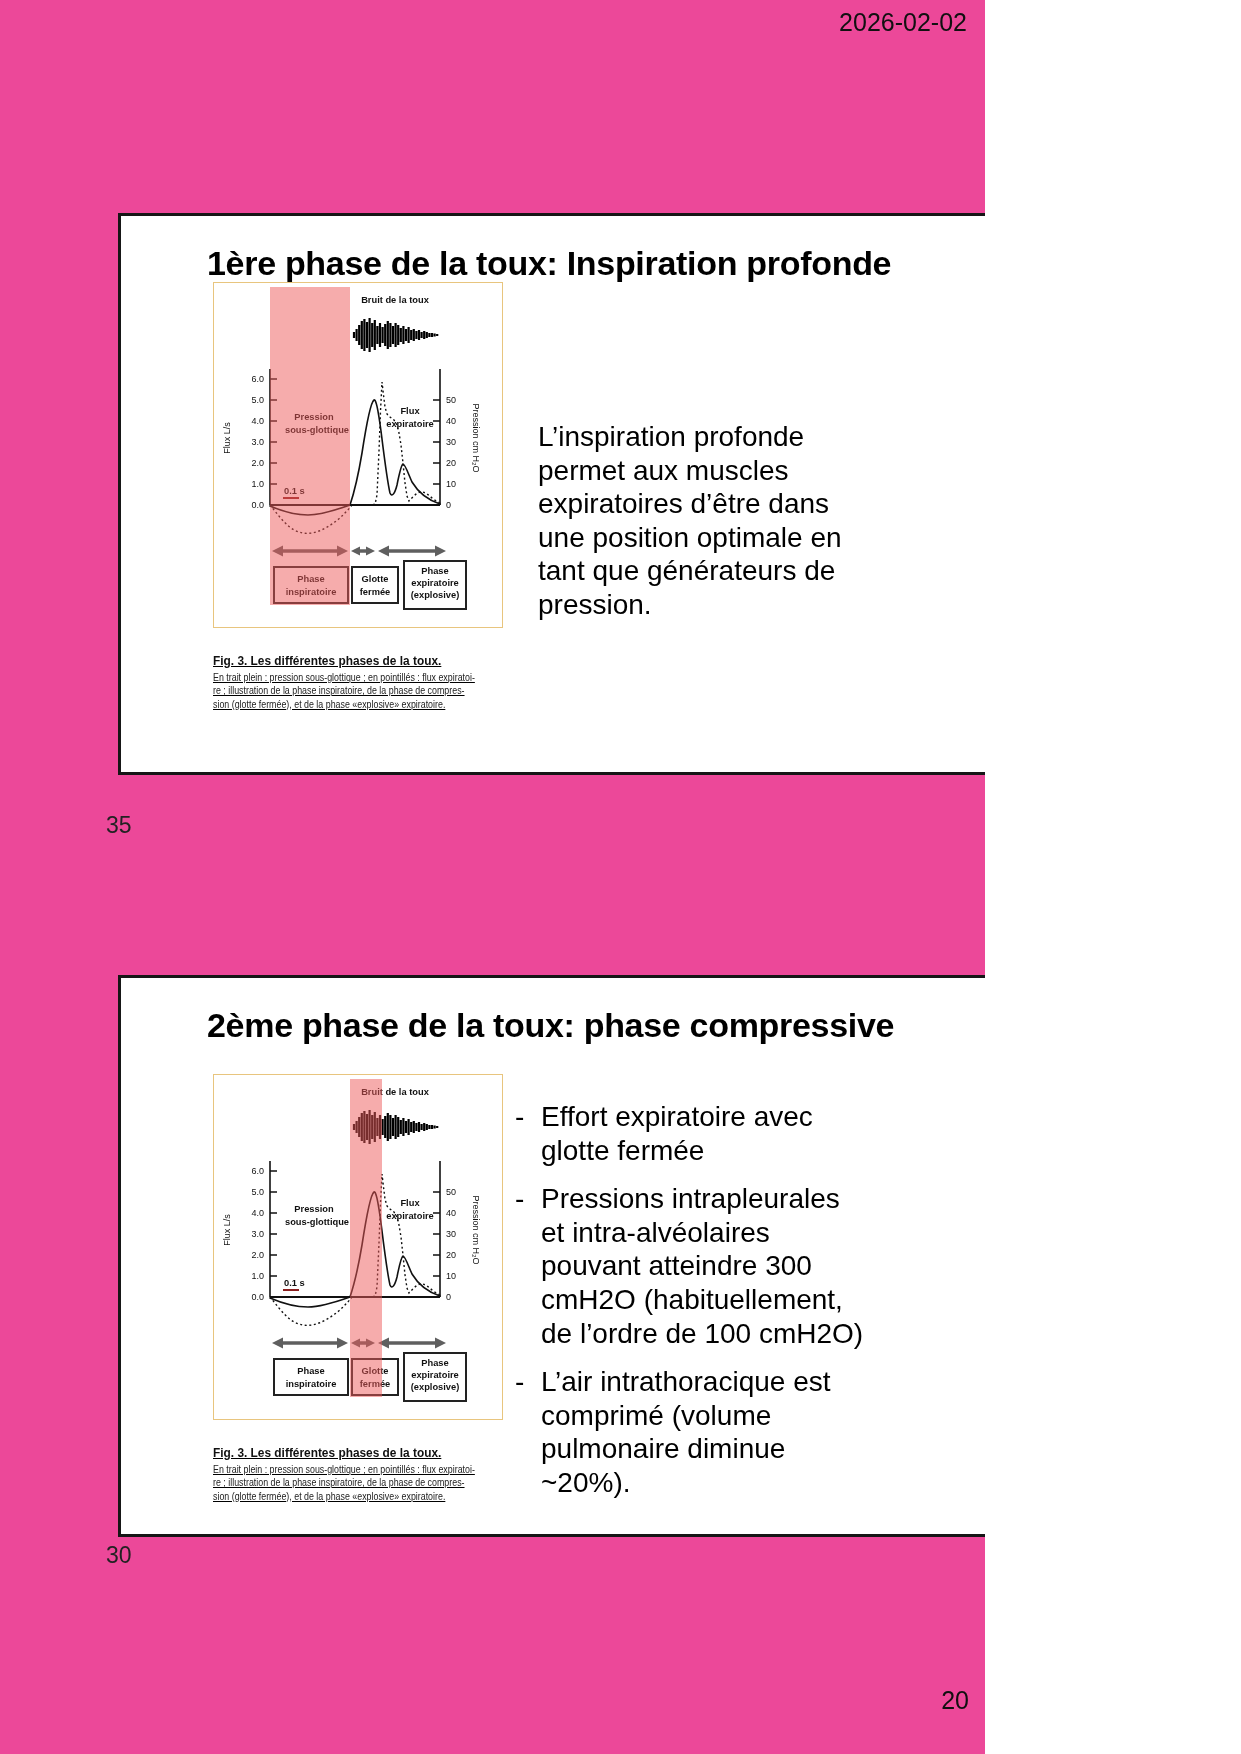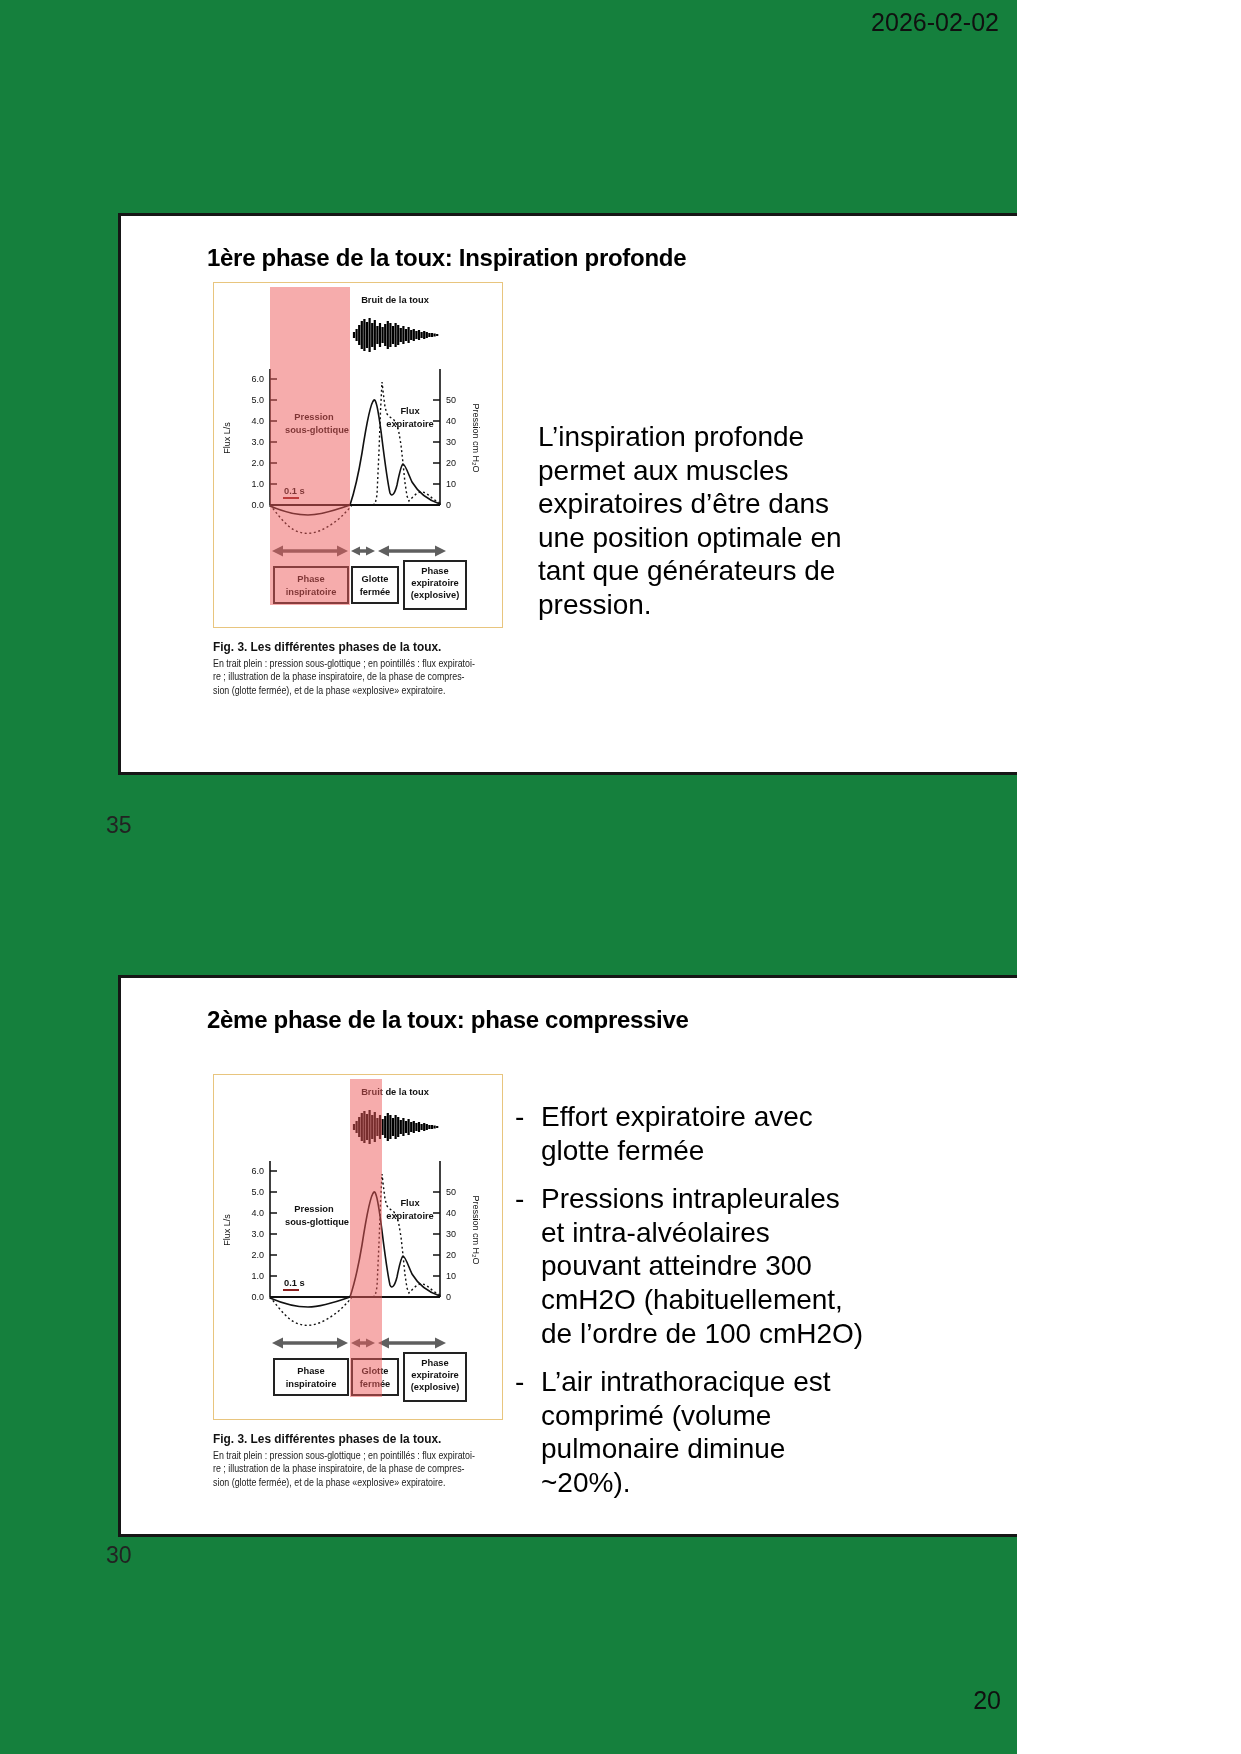--- a/index.html
+++ b/index.html
@@ -1,27 +1,27 @@
 <!DOCTYPE html>
 <html><head>
 <meta charset="utf-8">
 <style>
   html,body{margin:0;padding:0;background:#fff;}
-  .page{position:relative;width:985px;height:1754px;background:#15803d;
-        font-family:"Liberation Sans","DejaVu Sans",sans-serif;color:#000;overflow:hidden;padding-left:32px;}
+  .page{position:relative;width:985px;height:1754px;background:#ec4899;
+        font-family:"Liberation Sans","DejaVu Sans",sans-serif;color:#000;overflow:hidden;}
   .date{position:absolute;top:8px;right:18px;font-size:25px;color:#101010;}
   .slide{position:absolute;left:118px;width:1000px;height:562px;border:3px solid #161616;
          background:#fff;box-sizing:border-box;}
   #slide1{top:213px;} #slide2{top:975px;}
-  .slide-title{margin:28px 0 0 86px;font-size:24px;font-weight:700;letter-spacing:-0.3px;color:#000;}
+  .slide-title{margin:28px 0 0 86px;font-size:34px;font-weight:700;letter-spacing:-0.3px;color:#000;}
   .fig-wrap{position:absolute;left:92px;}
   #slide1 .fig-wrap{top:66px;} #slide2 .fig-wrap{top:96px;}
   .figure{width:288px;height:344px;border:1px solid #e8c57e;background:#fff;position:relative;}
   .figure svg{display:block;width:288px;height:344px;}
-  .caption{margin-top:12px;width:310px;}
+  .caption{margin-top:26px;width:310px;text-decoration:underline;}
   .cap-title{font-size:12.5px;font-weight:700;color:#111;margin-bottom:3px;white-space:nowrap;
              transform:scaleX(0.95);transform-origin:left;}
   .cap-line{font-size:10.3px;color:#222;line-height:1.3;white-space:nowrap;
             transform:scaleX(0.86);transform-origin:left;}
   .body1{position:absolute;left:417px;top:204px;font-size:28px;line-height:1.2;
          white-space:pre-line;color:#000;}
   .bullets{position:absolute;left:394px;top:122px;font-size:28px;line-height:1.2;color:#000;}
   .bullet{display:flex;margin-bottom:15px;}
   .bullet .marker{width:26px;flex:none;}
   .bullet .btext{white-space:pre-line;}

